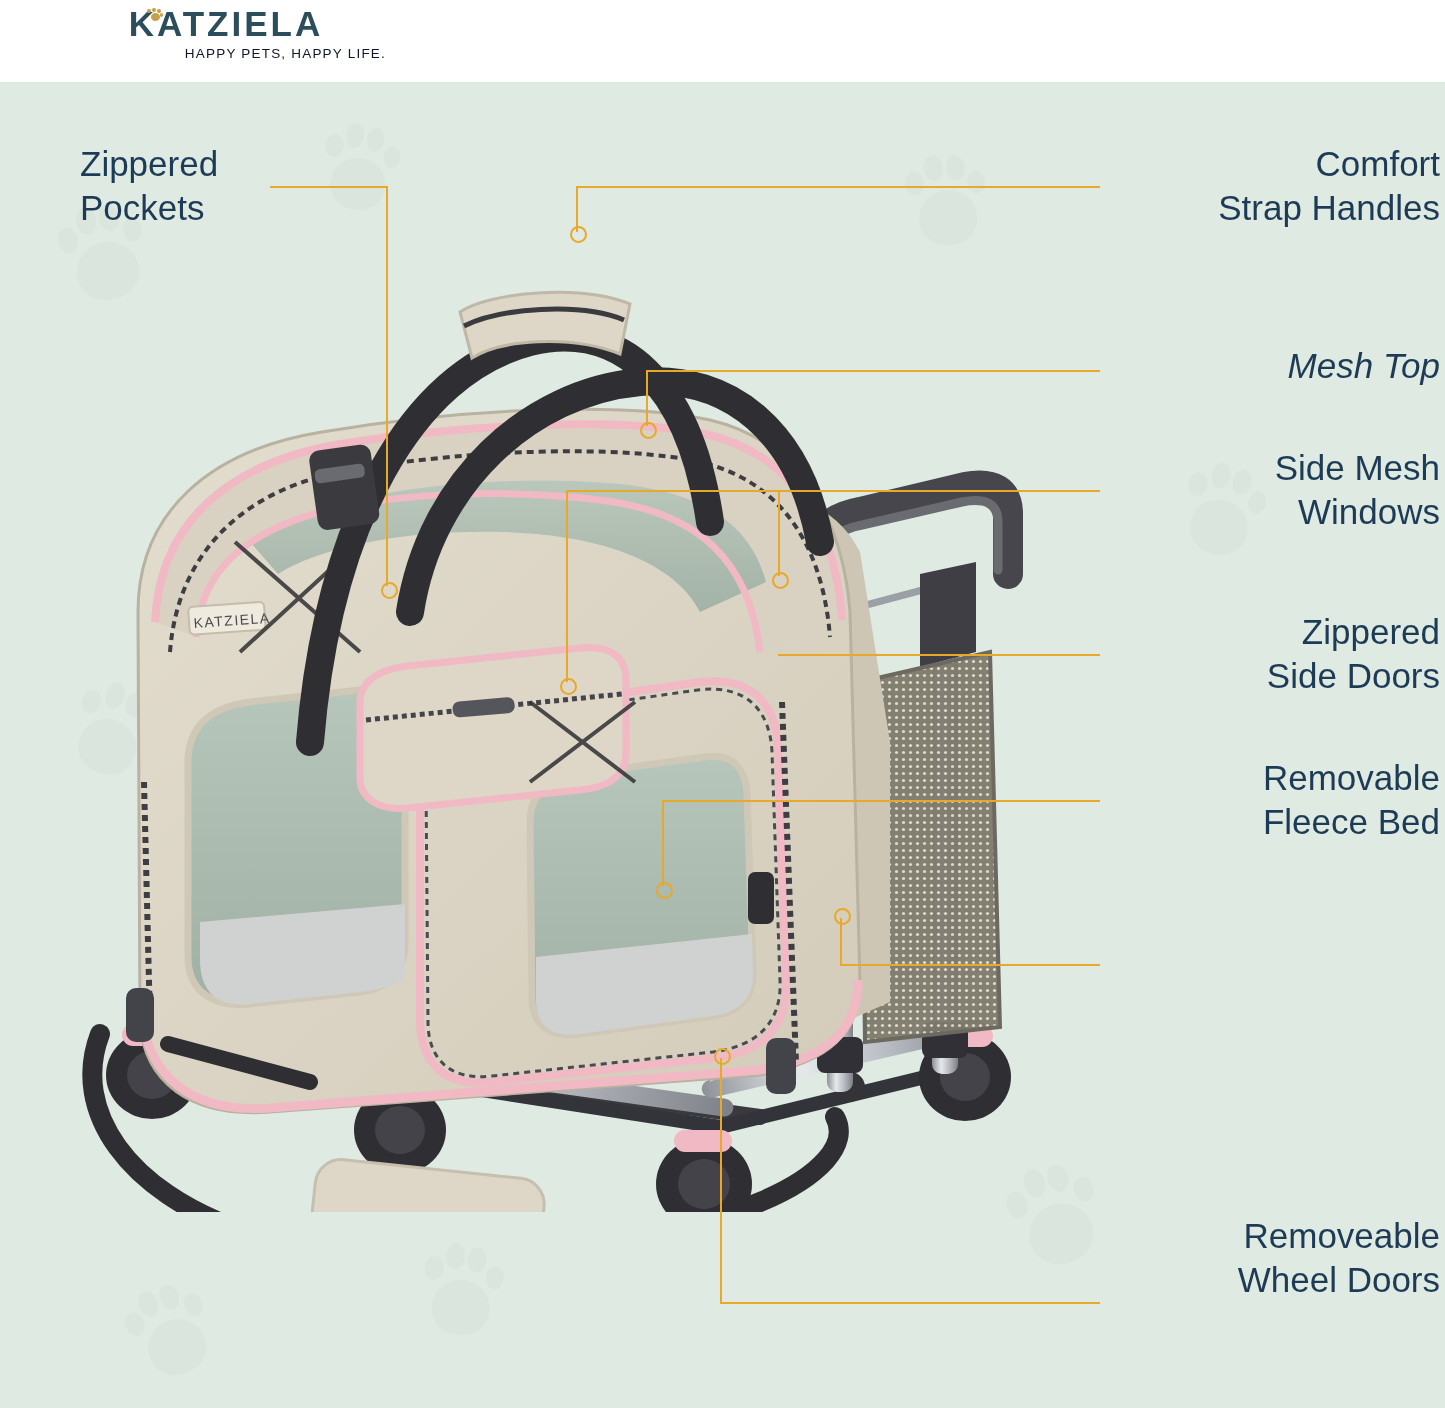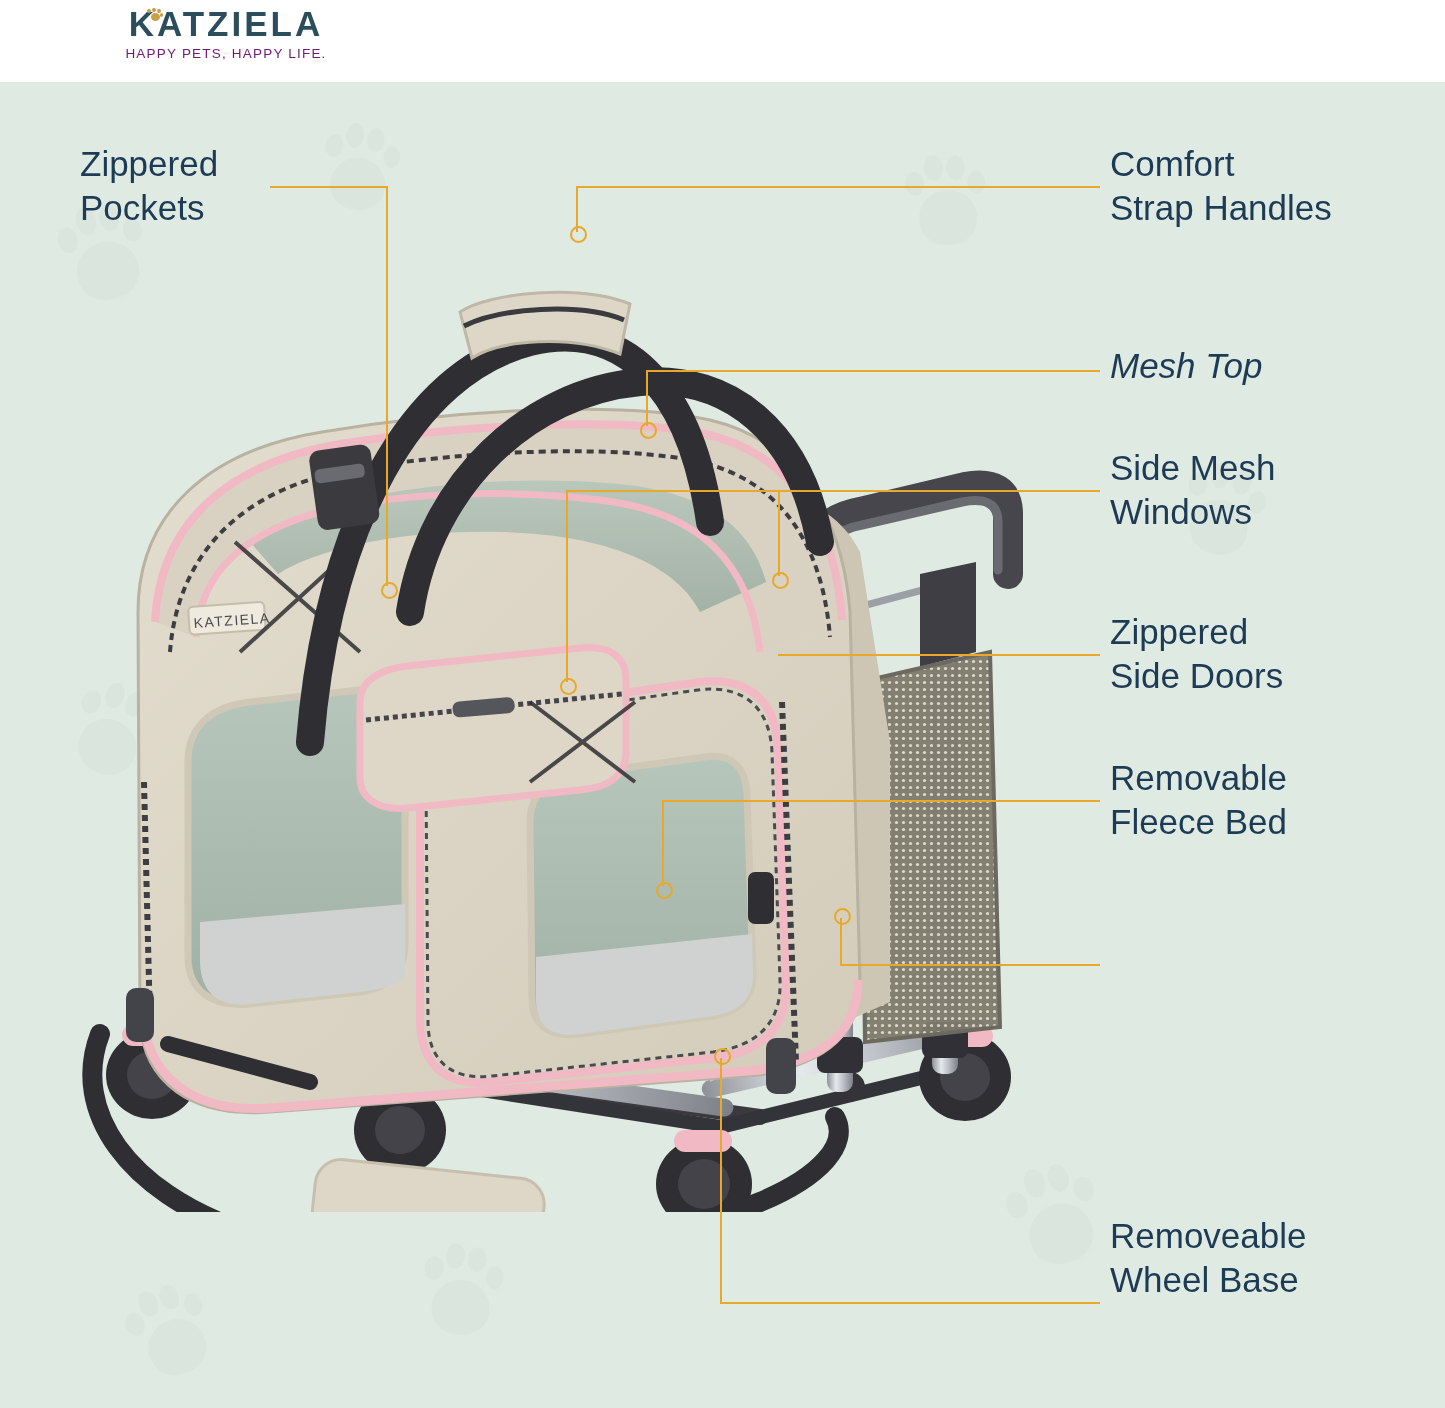--- a/index.html
+++ b/index.html
@@ -38,23 +38,24 @@
     font-size: 35px;
     font-weight: bold;
     letter-spacing: 3px;
     color: #2b4d5c;
     line-height: 40px;
     white-space: nowrap;
   }
   #brand-tagline {
     font-size: 13.5px;
     letter-spacing: 1.2px;
-    color: #701a75;
+    color: #0f172a;
     line-height: 20px;
     white-space: nowrap;
+    text-align: right;
   }
   
   #brand-paw {
     position: absolute;
     left: 147px;
     top: 8px;
     width: 16px;
     height: 14px;
   }
   #brand-paw .pad {
@@ -92,21 +93,21 @@
   
   .callout {
     position: absolute;
     color: #1d3b55;
     font-size: 35px;
     line-height: 44px;
     font-family: "Liberation Sans", sans-serif;
     white-space: pre-line;
     z-index: 20;
   }
-  .callout.right { text-align: left; }
+  .callout.right { text-align: right; }
   .callout.left { text-align: left; }
 
   
   .leader {
     position: absolute;
     background: #e8a92a;
     z-index: 18;
   }
   .leader.h { height: 2px; }
   .leader.v { width: 2px; }
@@ -394,19 +395,19 @@
 Fleece Bed</div>
     <div class="leader h" style="left:662px; top:718px; width:438px;"></div>
     <div class="leader v" style="left:662px; top:718px; height:86px;"></div>
     <div class="dot" style="left:656px; top:800px;"></div>
 
     <div class="leader h" style="left:840px; top:882px; width:260px;"></div>
     <div class="leader v" style="left:840px; top:836px; height:46px;"></div>
     <div class="dot" style="left:834px; top:826px;"></div>
 
     <div class="callout right" style="left:1110px; top:1132px; width:330px;">Removeable
-Wheel Base</div>
+Wheel Doors</div>
     <div class="leader h" style="left:720px; top:1220px; width:380px;"></div>
     <div class="leader v" style="left:720px; top:976px; height:244px;"></div>
     <div class="dot" style="left:714px; top:966px;"></div>
 
   </div>
 </div>
 
 </body></html>

